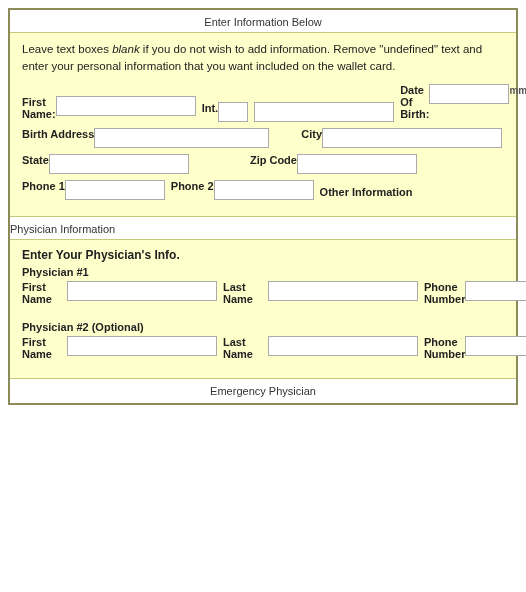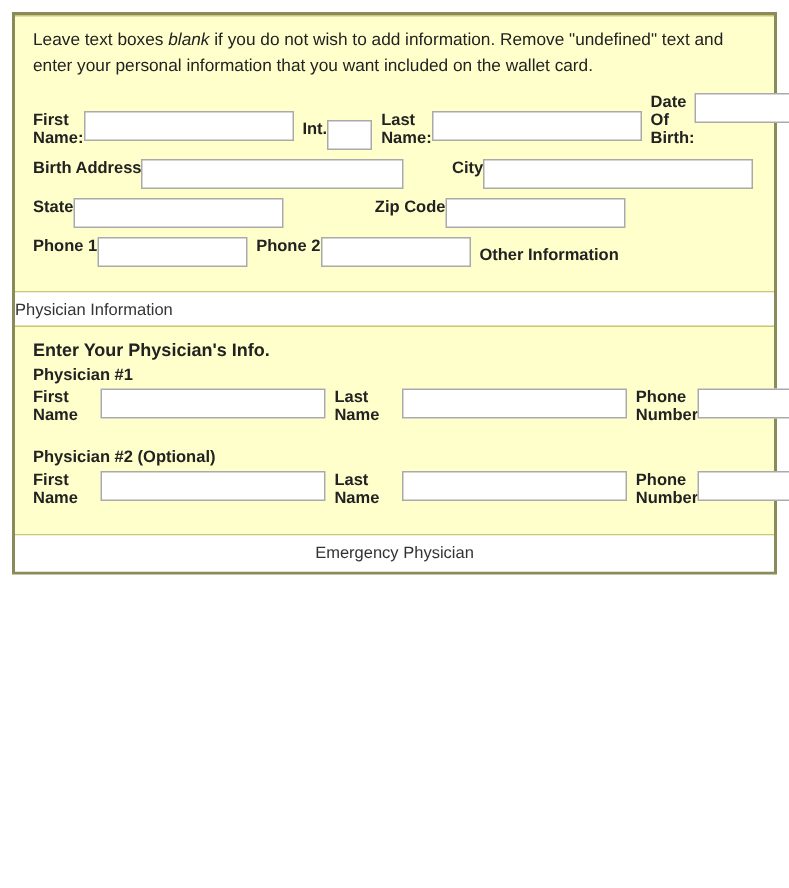--- a/index.html
+++ b/index.html
@@ -119,38 +119,40 @@
       padding: 6px 0;
       font-size: 11px;
       color: #333;
     }
   </style>
 </head>
 <body>
 
 <div class="outer-border">
 
+  <div class="section-header">
+    <span>Enter Information Below</span>
+  </div>
 
   <div class="yellow-section">
 
     <div class="instructions">
       <span>Leave text boxes </span><em>blank</em><span> if you do not wish to add information. Remove "undefined" text and enter your personal information that you want included on the wallet card.</span>
     </div>
 
     <div class="form-row">
       <div class="field-group">
         <label class="field-label">First Name:</label>
         <input type="text" style="width: 140px;">
       </div>
       <div class="field-group">
         <label class="field-label">Int.</label>
         <input type="text" style="width: 30px;">
       </div>
       <div class="field-group">
-        <label class="field-label">Last Name:</label>
         <input type="text" style="width: 140px;">
       </div>
       <div class="field-group">
         <label class="field-label">Date Of Birth:</label>
         <input type="text" style="width: 80px;">
         <div class="hint-text">mm/dd/yyyy</div>
       </div>
     </div>
 
     <div class="form-row">

